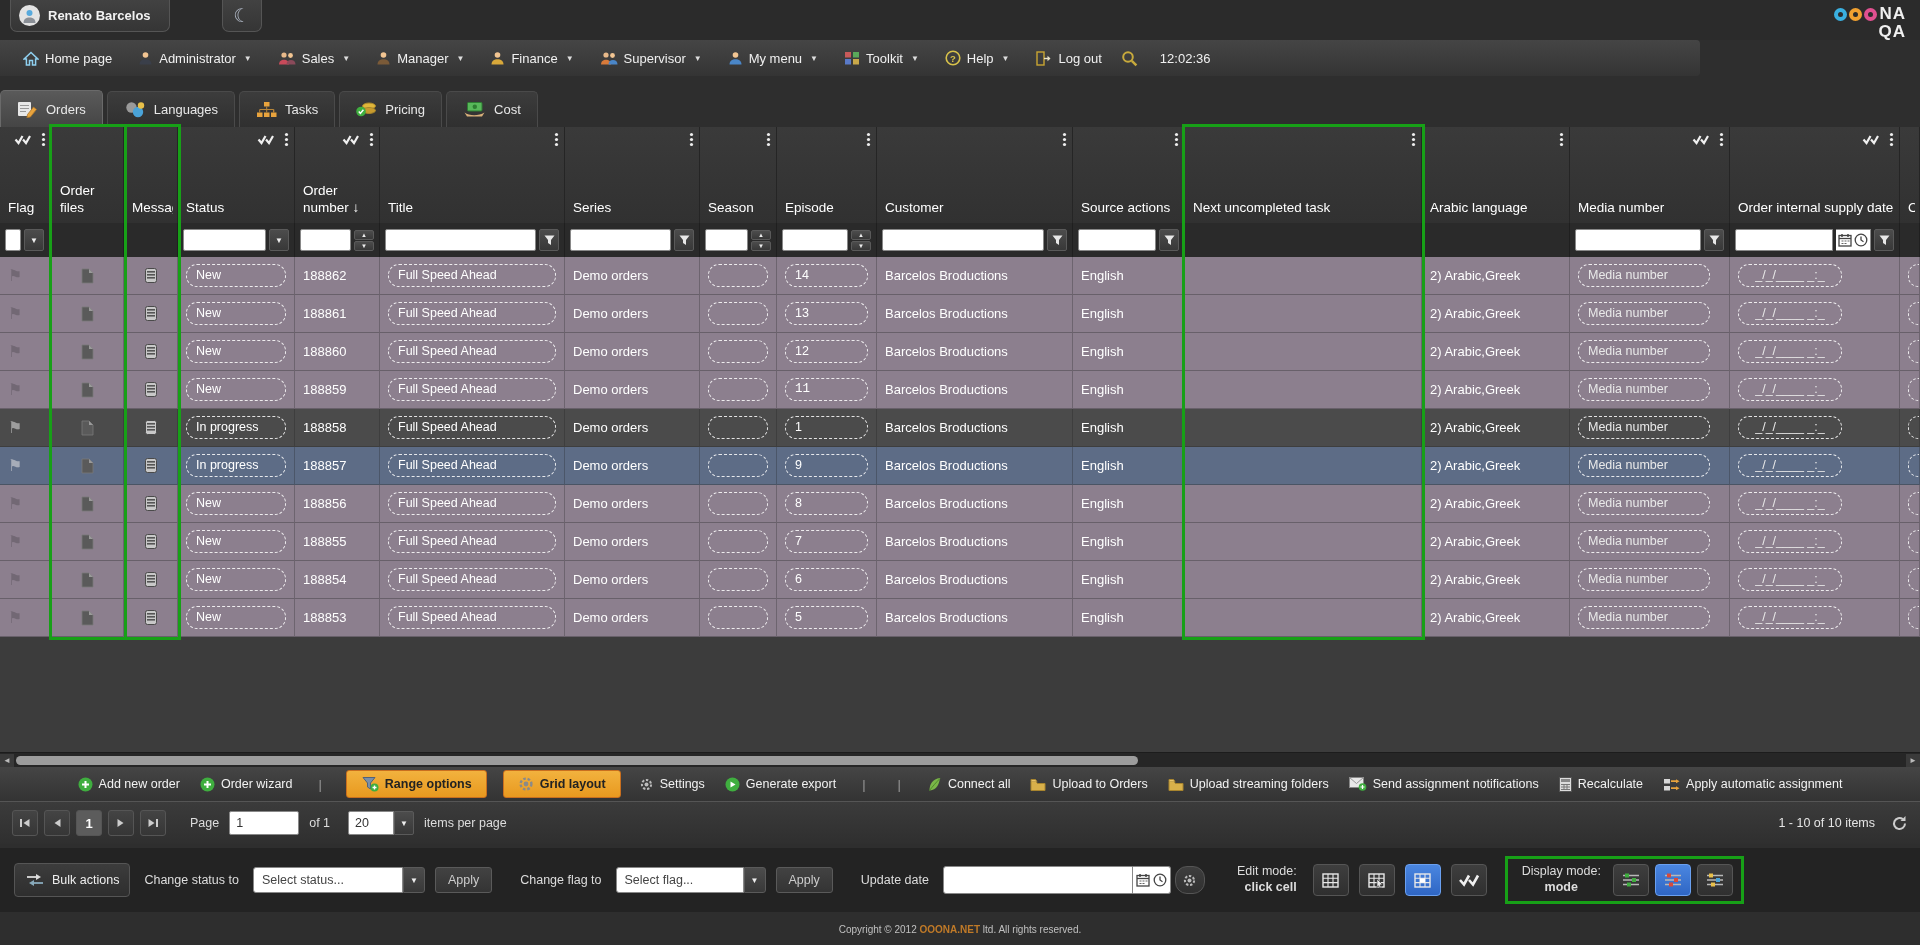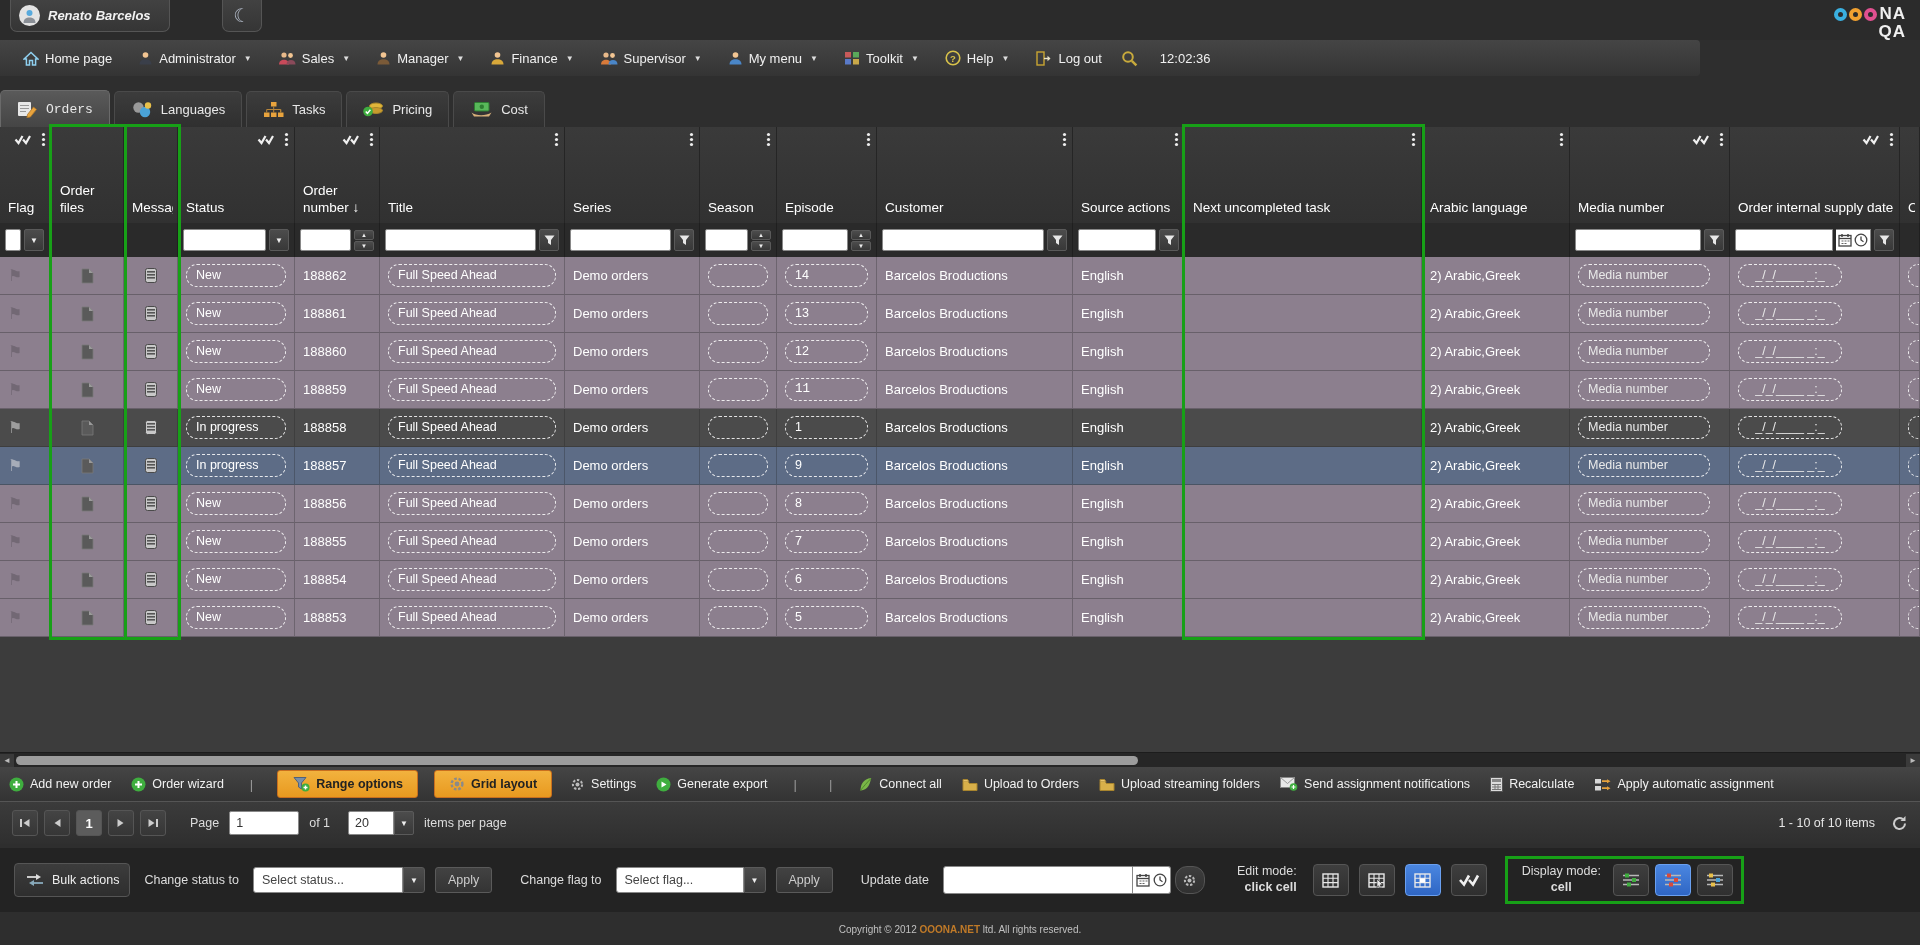--- a/index.html
+++ b/index.html
@@ -11,21 +11,21 @@
   }
   svg { display:block; }
 
   
   #topbar { position:absolute; top:0; left:0; width:1920px; height:40px; background:#2b2b2b; }
   #userchip { position:absolute; top:0; left:10px; height:32px; padding:0 18px 0 8px;
     background:linear-gradient(#424242,#353535); border:1px solid #555; border-top:none;
     border-radius:0 0 7px 7px; display:flex; align-items:center; gap:8px; }
   #userchip .avatar { width:21px; height:21px; border-radius:50%; background:#e3e3e3;
     display:flex; align-items:center; justify-content:center; overflow:hidden; }
-  #username { font-weight:bold; font-size:13px; color:#f2f2f2; white-space:nowrap;font-style:italic; }
+  #username { font-weight:bold; font-size:13px; color:#f2f2f2; white-space:nowrap; }
   #moonchip { position:absolute; top:0; left:222px; width:40px; height:32px;
     background:linear-gradient(#424242,#353535); border:1px solid #555; border-top:none;
     border-radius:0 0 7px 7px; display:flex; align-items:center; justify-content:center;
     color:#aeb6c4; font-size:19px; }
   #pagetitle { position:absolute; top:6px; left:0; width:1920px; text-align:center;
     font-size:20px; color:#f5f5f5; pointer-events:none; }
   #pagetitle .inner { display:inline-flex; align-items:center; gap:9px; pointer-events:auto; }
 
   
   #logo { position:absolute; top:4px; right:14px; width:94px; text-align:right; }
@@ -45,21 +45,21 @@
     color:#f0f0f0; font-size:13px; cursor:pointer; white-space:nowrap; }
   .menu-item .caret { font-size:8px; color:#ddd; margin-left:2px; }
   #menu-right { display:flex; align-items:center; gap:22px; margin-left:6px; }
   #clock { font-size:13px; color:#f0f0f0; }
 
   
   #tabsrow { position:absolute; top:90px; left:0; width:1920px; height:37px; }
   .tab { display:inline-flex; align-items:center; gap:8px; height:37px; padding:0 16px;
     margin-right:4px; background:linear-gradient(#3c3c3c,#2f2f2f); border:1px solid #4a4a4a;
     border-bottom:none; border-radius:5px 5px 0 0; color:#e8e8e8; cursor:pointer; }
-  .tab.active { background:linear-gradient(#5a5a5a,#454545); border-color:#6a6a6a;font-family:Liberation Mono, monospace; }
+  .tab.active { background:linear-gradient(#5a5a5a,#454545); border-color:#6a6a6a; }
 
   
   #grid { position:absolute; top:127px; left:0; width:1920px; height:510px; background:#333; }
   .hcell { position:absolute; top:0; height:96px; background:linear-gradient(#3a3a3a,#313131);
     border-right:1px solid #252525; cursor:pointer; }
   .hcell .hlabel { position:absolute; left:8px; bottom:6px; right:4px; color:#fff;
     font-size:13.5px; line-height:1.25; overflow:hidden; white-space:pre-line; }
   .hcell .hlabel.clip { white-space:nowrap; }
   .hicons { position:absolute; top:5px; right:5px; display:flex; gap:9px; align-items:center; }
   .fcell { position:absolute; top:96px; height:34px; background:#2a2a2a;
@@ -97,21 +97,21 @@
   #hscroll { position:absolute; top:752px; left:0; width:1920px; height:15px; background:#262626;
     border-top:1px solid #1c1c1c; }
   .harrow { position:absolute; top:1px; width:14px; height:13px; background:#3a3a3a; color:#bbb;
     font-size:8px; display:flex; align-items:center; justify-content:center; cursor:pointer; }
   #hthumb { position:absolute; top:3px; left:16px; width:1122px; height:9px; background:#9c9c9c;
     border-radius:5px; cursor:grab; }
 
   
   #toolbar { position:absolute; top:767px; left:0; width:1920px; height:34px;
     background:linear-gradient(#454545,#333333); display:flex; align-items:center;
-    padding:0 1px; gap:4px; }
+    padding:0 12px; gap:4px;justify-content:center; }
   .tbtn { display:flex; align-items:center; gap:6px; padding:0 8px; height:28px;
     color:#f2f2f2; font-size:12.5px; cursor:pointer; border-radius:3px; white-space:nowrap; }
   .tbtn.orange { background:linear-gradient(#f2b23e,#e8991f); border:1px solid #c96f1e;
     color:#222; font-weight:bold; padding:0 14px; margin:0 6px; }
   .tsep { color:#999; padding:0 14px; font-size:13px; }
 
   
   #pager { position:absolute; top:801px; left:0; width:1920px; height:43px;
     background:linear-gradient(#3b3b3b,#2f2f2f); border-top:1px solid #555;
     display:flex; align-items:center; padding:0 12px; gap:6px; color:#ddd; }
@@ -1560,21 +1560,21 @@
         <span>
           <svg width="22" height="14" viewBox="0 0 22 14">
             <path d="M2 7l4 4.5 5-9" stroke="#f0f0f0" stroke-width="2.6" fill="none"></path>
             <path d="M11 7l4 4.5 5-9" stroke="#f0f0f0" stroke-width="2.6" fill="none"></path>
           </svg>
         </span>
       </span>
     <span id="displaybox">
       <span class="modechip">
         <span>Display mode:</span>
-        <b>cell</b>
+        <b>mode</b>
       </span>
       <span class="sqbtn">
           <span>
             <svg width="20" height="16" viewBox="0 0 20 16">
               <path d="M2 3.5h16M2 8h16M2 12.5h16" stroke="#b8b8b8" stroke-width="1.4"></path>
               <rect x="4" y="1.5" width="4" height="4" fill="#3fae3f"></rect>
               <rect x="11" y="6" width="4" height="4" fill="#3fae3f"></rect>
               <rect x="6" y="10.5" width="4" height="4" fill="#3fae3f"></rect>
             </svg>
           </span>

